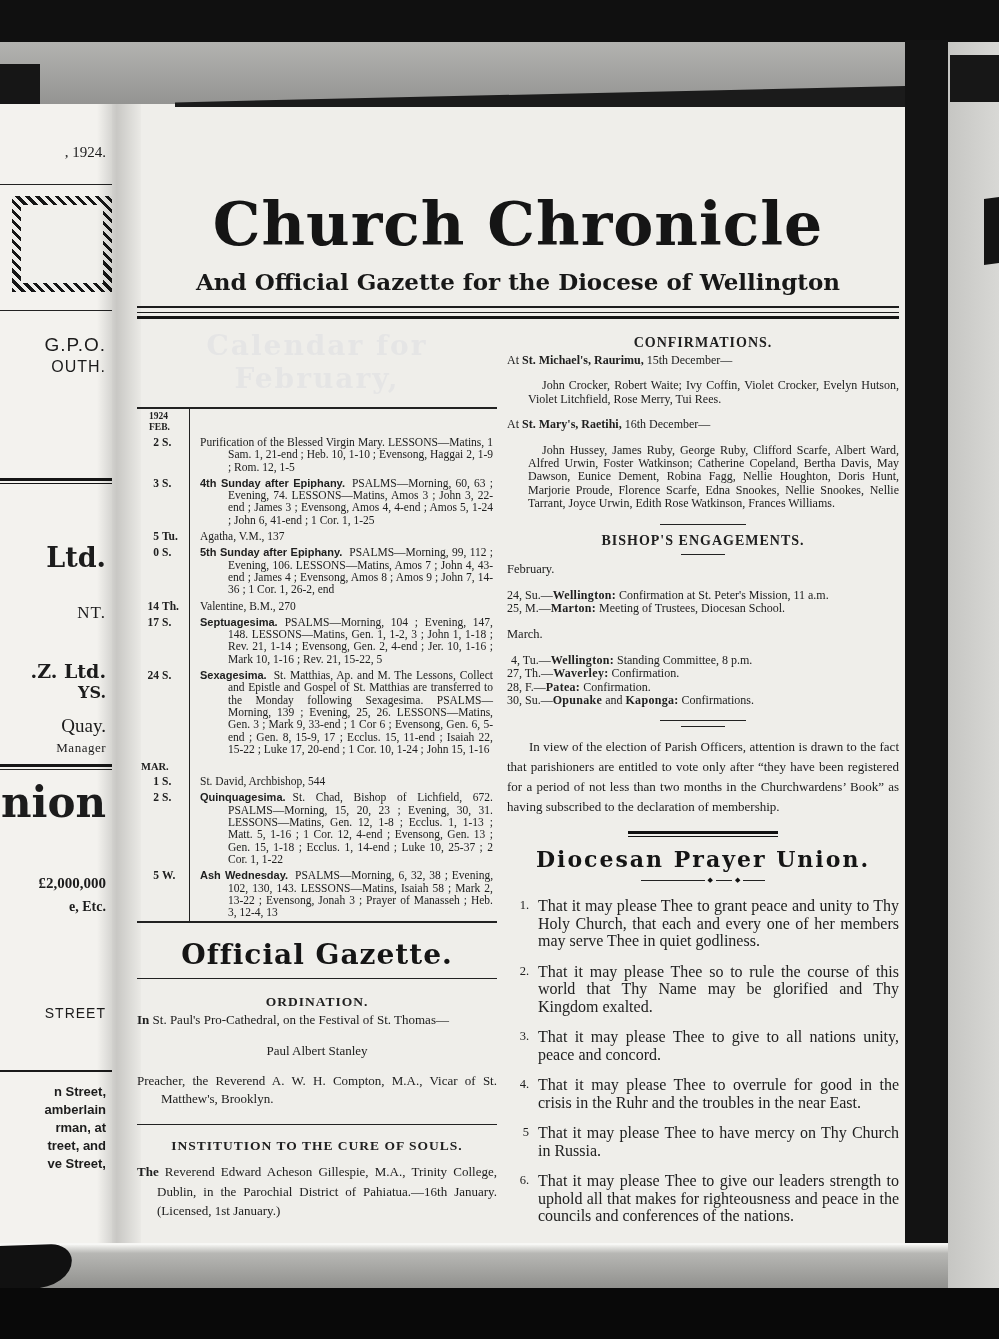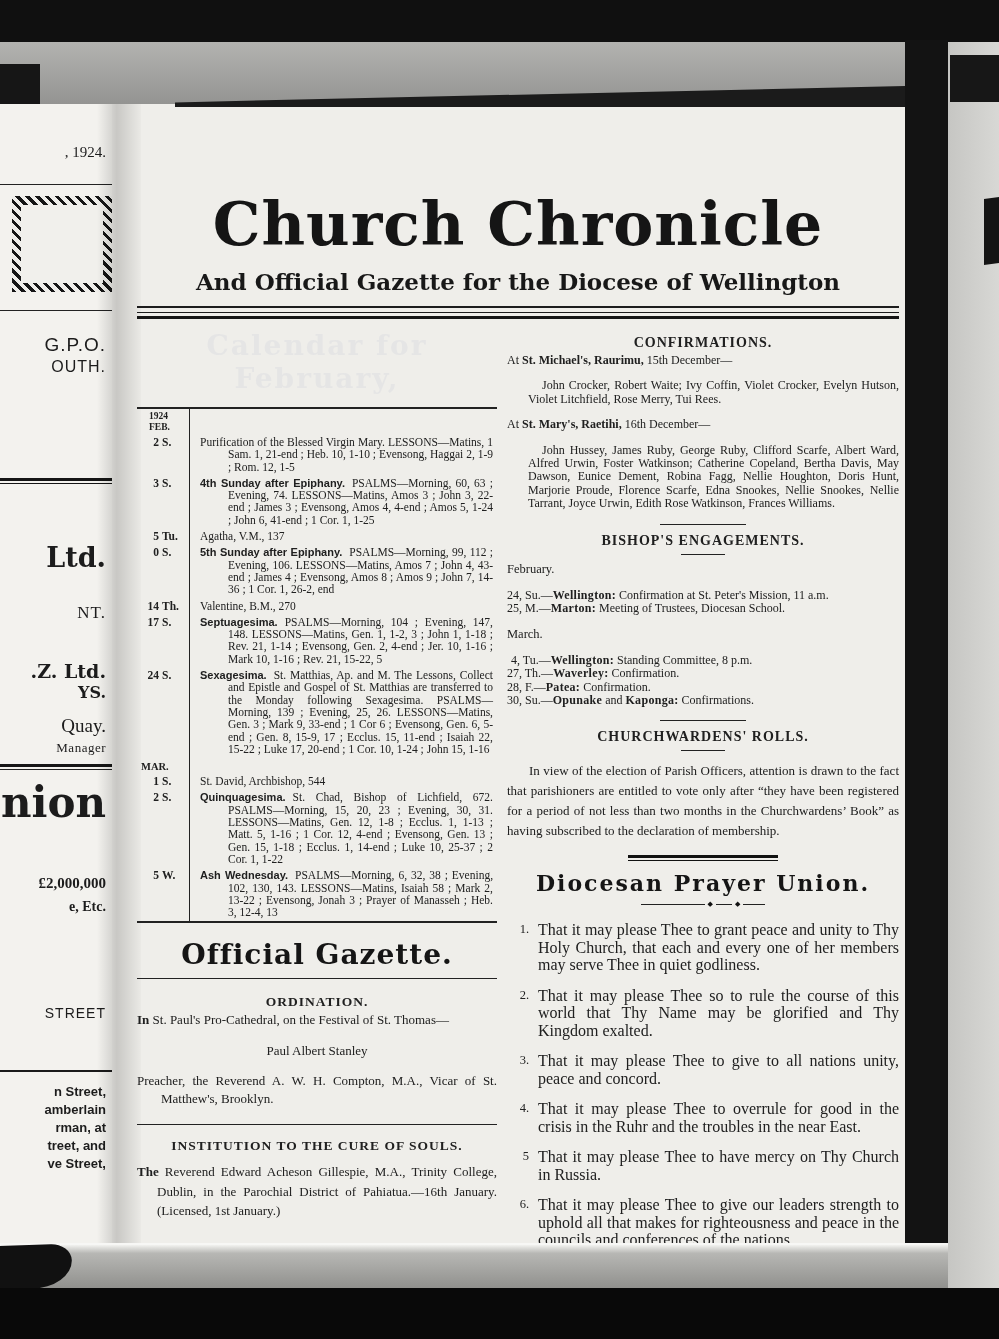--- a/index.html
+++ b/index.html
@@ -264,21 +264,20 @@
         <p class="eng-month" style="margin-top:8px;">February.</p>
         <p class="eng"><span>24, Su.—</span><span class="b">Wellington:</span><span> Confirmation at St. Peter's Mission, 11 a.m.</span><span></span></p>
         <p class="eng"><span>25, M.—</span><span class="b">Marton:</span><span> Meeting of Trustees, Diocesan School.</span><span></span></p>
         <p class="eng-month">March.</p>
         <p class="eng" style="padding-left:38px;text-indent:-34px;"><span>4, Tu.—</span><span class="b">Wellington:</span><span> Standing Committee, 8 p.m.</span><span></span></p>
         <p class="eng"><span>27, Th.—</span><span class="b">Waverley:</span><span> Confirmation.</span><span></span></p>
         <p class="eng"><span>28, F.—</span><span class="b">Patea:</span><span> Confirmation.</span><span></span></p>
         <p class="eng"><span>30, Su.—</span><span class="b">Opunake</span><span> and </span><span class="b">Kaponga:</span><span> Confirmations.</span></p>
 
         <div class="short-rule"></div>
-        <div class="rc-h" style="margin-top:7px;">CHURCHWARDENS' ROLLS.</div>
         <div class="dash"></div>
         <p class="cw-p">In view of the election of Parish Officers, attention is drawn to the fact that parishioners are entitled to vote only after “they have been registered for a period of not less than two months in the Churchwardens’ Book” as having subscribed to the declaration of membership.</p>
 
         <div class="thick-short"></div>
 
         <div class="pu-h">Diocesan Prayer Union.</div>
         <div class="orn">
             <i class="l1"></i>
             <span>◆</span>
             <i class="l2"></i>

